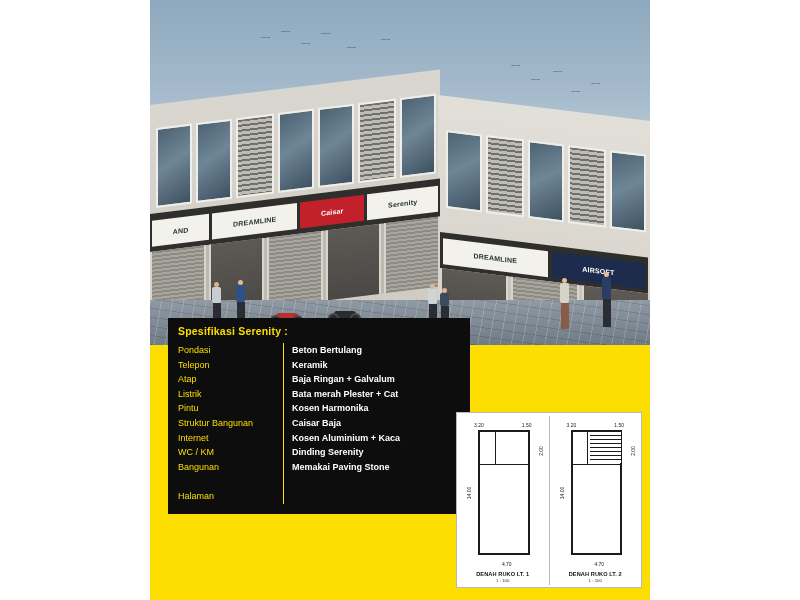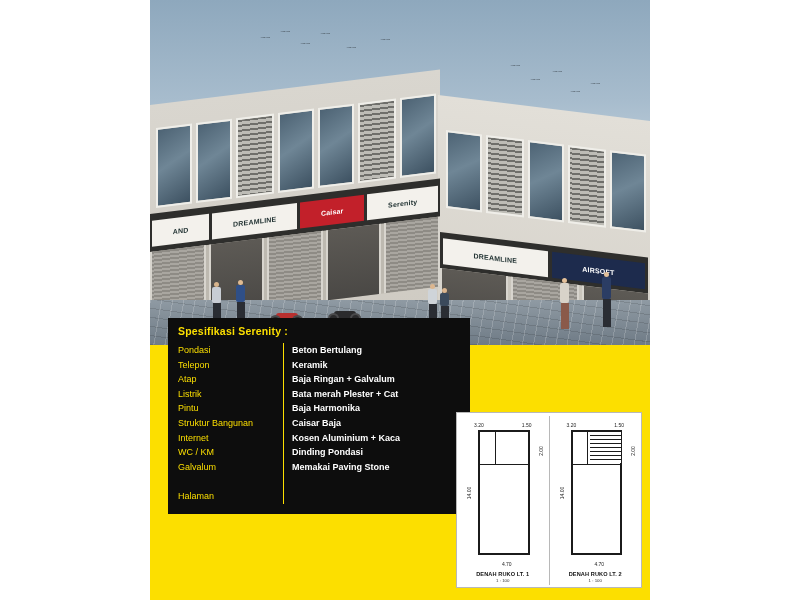--- a/index.html
+++ b/index.html
@@ -473,33 +473,33 @@
       <div class="spec-table">
         <div class="spec-col-left">
           <div class="spec-item">Pondasi</div>
           <div class="spec-item">Telepon</div>
           <div class="spec-item">Atap</div>
           <div class="spec-item">Listrik</div>
           <div class="spec-item">Pintu</div>
           <div class="spec-item">Struktur Bangunan</div>
           <div class="spec-item">Internet</div>
           <div class="spec-item">WC / KM</div>
-          <div class="spec-item">Galvalum</div>
+          <div class="spec-item">Bangunan</div>
           <div class="spec-item">&nbsp;</div>
           <div class="spec-item">Halaman</div>
         </div>
         <div class="spec-col-right">
           <div class="spec-val">Beton Bertulang</div>
           <div class="spec-val">Keramik</div>
           <div class="spec-val">Baja Ringan + Galvalum</div>
           <div class="spec-val">Bata merah Plester + Cat</div>
-          <div class="spec-val">Baja Harmonika</div>
+          <div class="spec-val">Kosen Harmonika</div>
           <div class="spec-val">Caisar Baja</div>
           <div class="spec-val">Kosen Aluminium + Kaca</div>
-          <div class="spec-val">Dinding Pondasi</div>
+          <div class="spec-val">Dinding Serenity</div>
           <div class="spec-val">Memakai Paving Stone</div>
         </div>
       </div>
     </div>
 
     <div class="plans">
 
       <div class="plan">
         <div class="plan-dims-top">
           <span>3.20</span>

